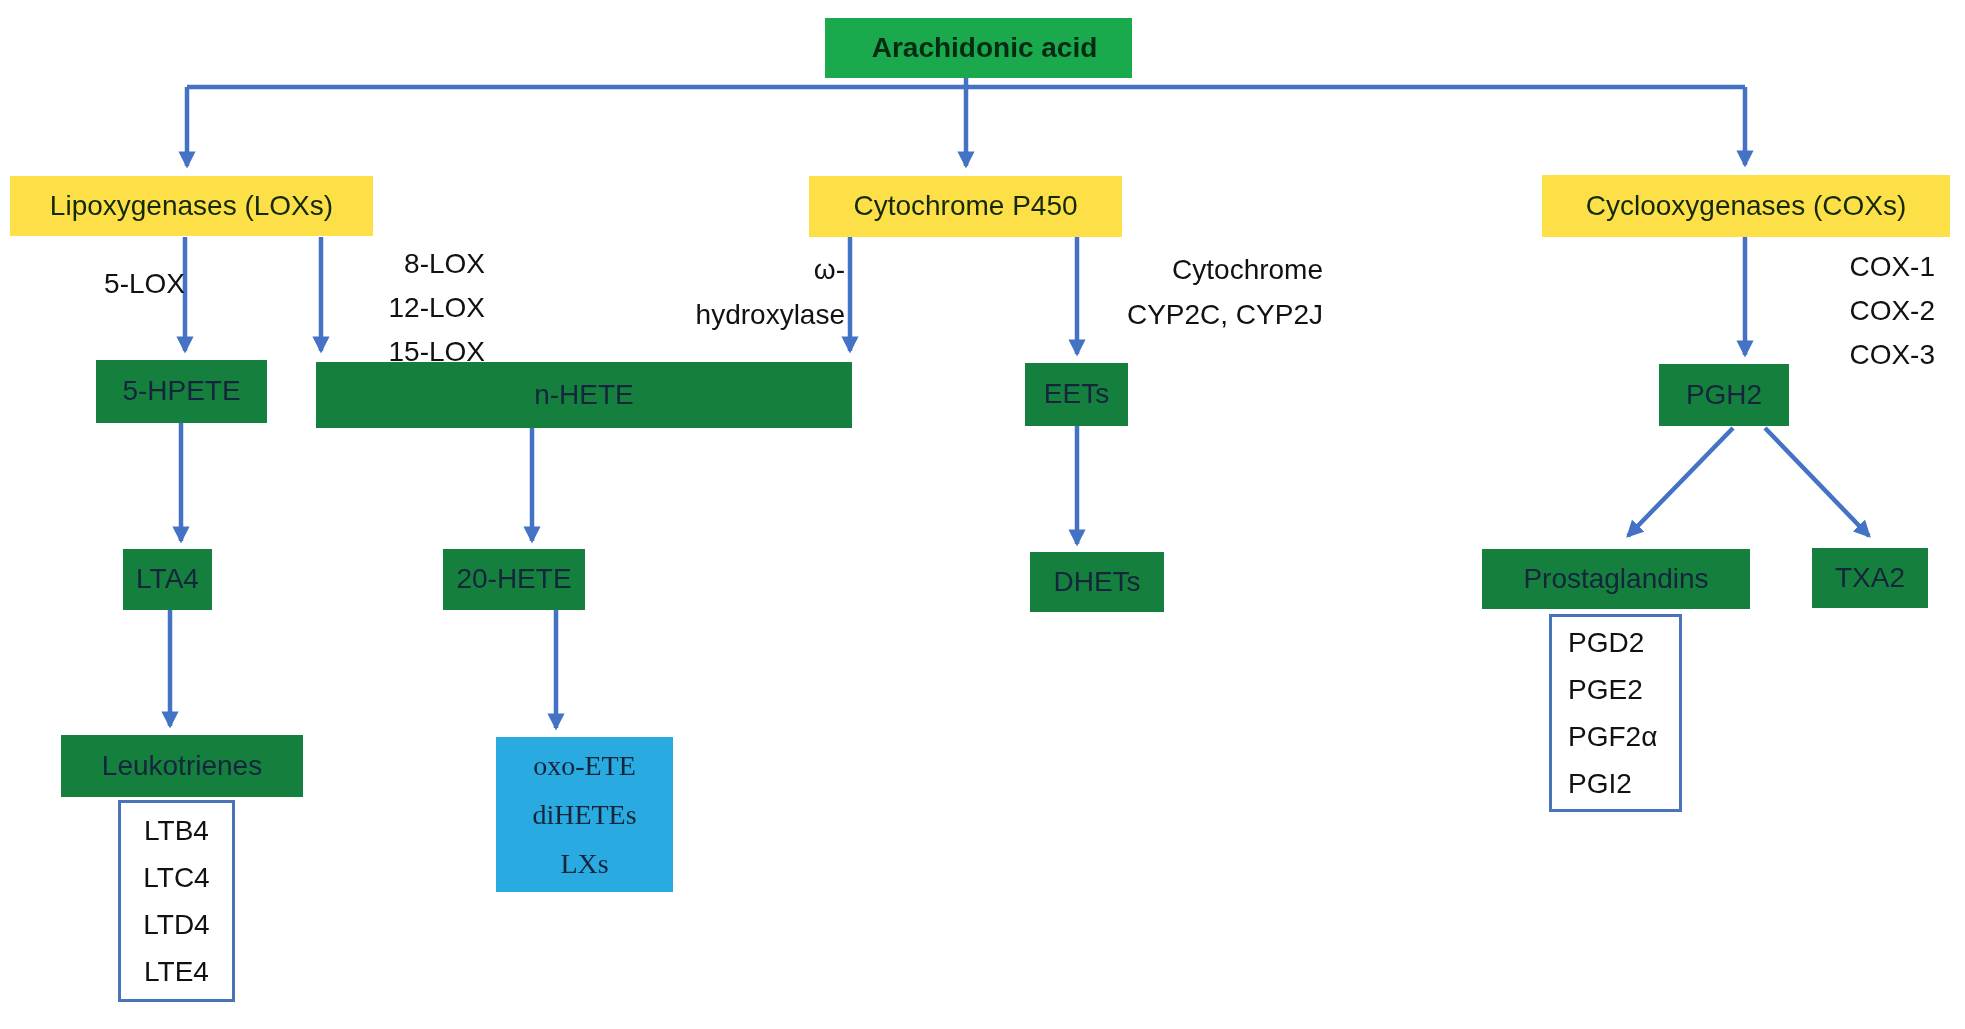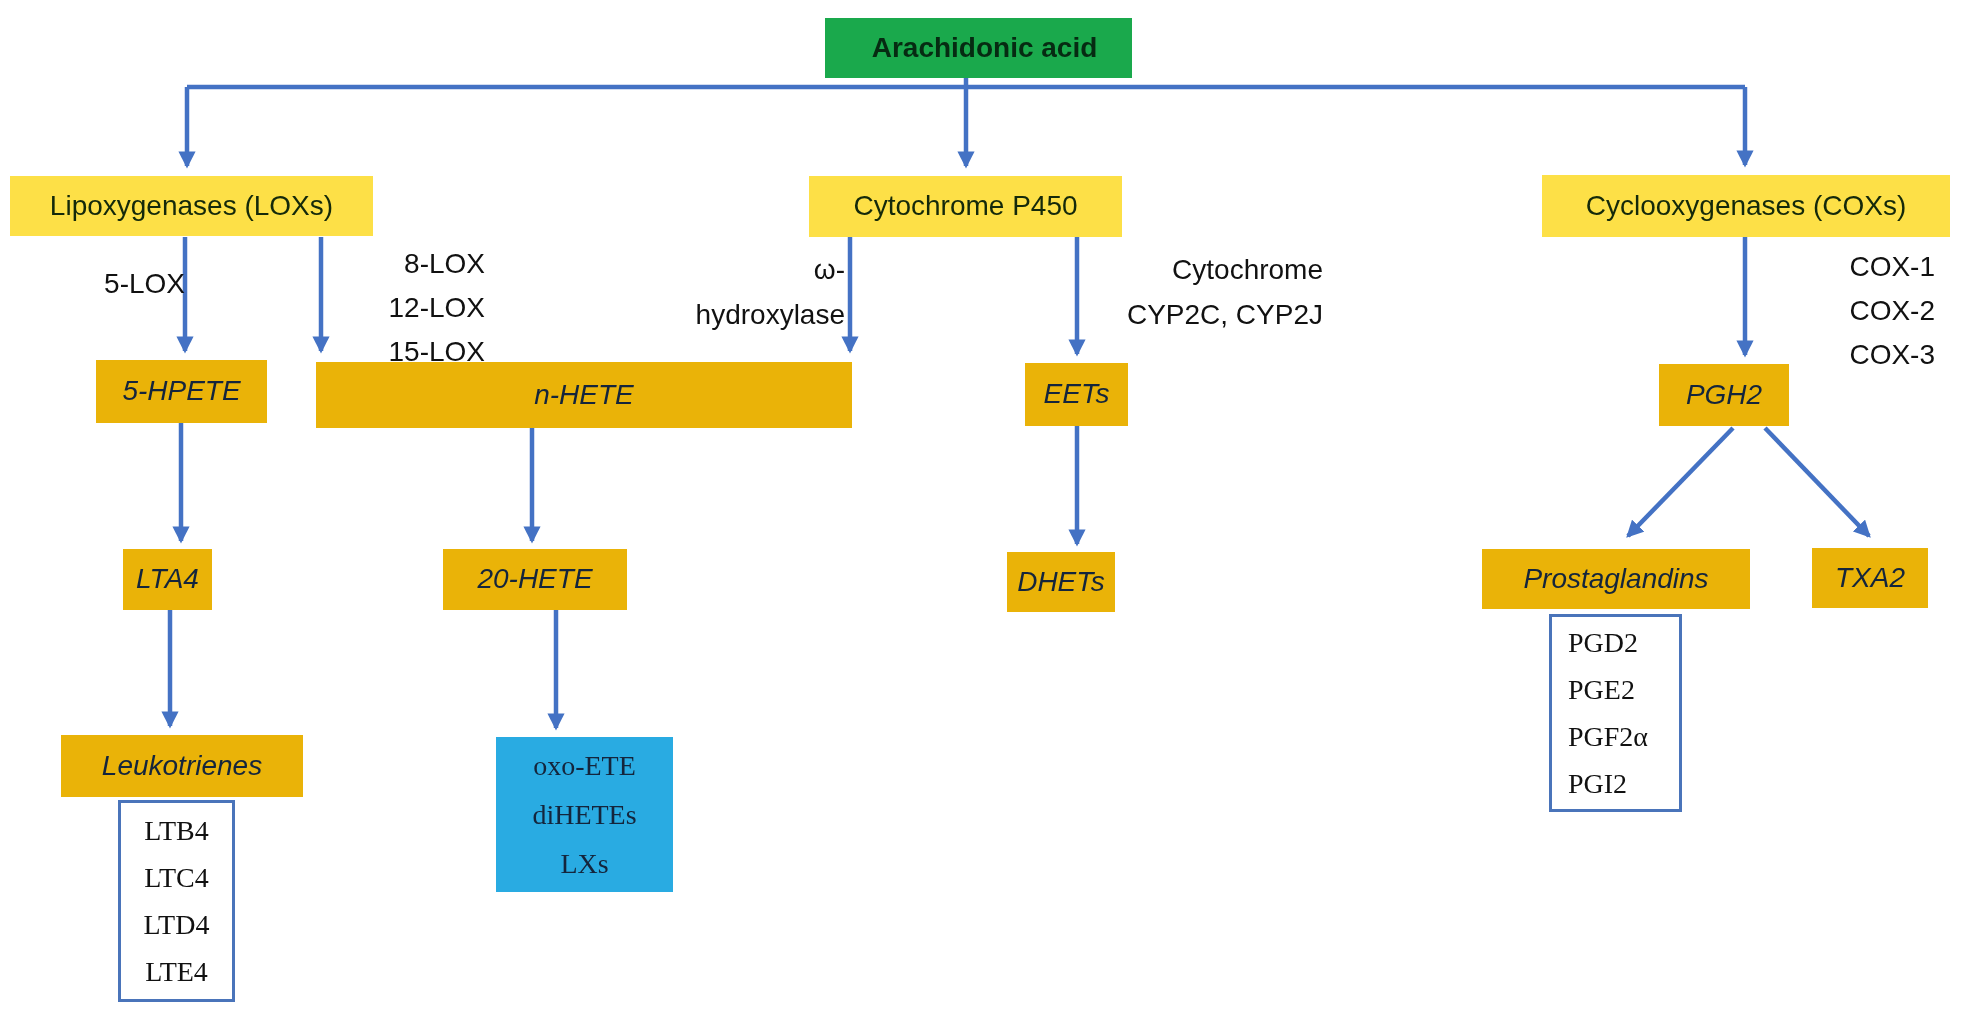--- a/index.html
+++ b/index.html
@@ -13,30 +13,30 @@
   }
   .node{
     position:absolute;
     display:flex;align-items:center;justify-content:center;
     font-size:28px;line-height:1.15;
     text-align:center;
     white-space:nowrap;
   }
   .green-dark{background:#1aa94c;font-weight:bold;color:#062b12;padding-left:12px;}
   .green{background:#fde047;color:#14290a;}
-  .blue{background:#eab308;color:#14253c;font-style:italic;}
+  .blue{background:#15803d;color:#14253c;}
   .listbox{
     position:absolute;
     background:#ffffff;
     border:3px solid #4a74ba;
     box-sizing:border-box;
     display:flex;flex-direction:column;justify-content:center;
     font-size:28px;
   }
-  .listbox .item{line-height:47px;font-family:Liberation Serif, serif;}
+  .listbox .item{line-height:47px;}
   .lt-list .item{text-align:center;}
   .pg-list .item{text-align:left;padding-left:16px;}
   .sidelabel{
     position:absolute;
     font-size:28px;line-height:44px;
     color:#111111;
   }
   .sidelabel span{display:block;}
   .tleft span{text-align:right;margin-left:28px;}
   .tcenter span{text-align:right;}
@@ -108,22 +108,22 @@
     <span>COX-1</span>
     <span>COX-2</span>
     <span>COX-3</span>
   </div>
 
   <div class="node blue" style="left:96px;top:360px;width:171px;height:63px">5-HPETE</div>
   <div class="node blue" style="left:316px;top:362px;width:536px;height:66px">n-HETE</div>
   <div class="node blue" style="left:1025px;top:363px;width:103px;height:63px">EETs</div>
   <div class="node blue" style="left:1659px;top:364px;width:130px;height:62px">PGH2</div>
   <div class="node blue" style="left:123px;top:549px;width:89px;height:61px">LTA4</div>
-  <div class="node blue" style="left:443px;top:549px;width:184px;height:61px">20-HETE</div>
-  <div class="node blue" style="left:1007px;top:552px;width:108px;height:60px">DHETs</div>
+  <div class="node blue" style="left:443px;top:549px;width:142px;height:61px">20-HETE</div>
+  <div class="node blue" style="left:1030px;top:552px;width:134px;height:60px">DHETs</div>
   <div class="node blue" style="left:1482px;top:549px;width:268px;height:60px">Prostaglandins</div>
   <div class="node blue" style="left:1812px;top:548px;width:116px;height:60px">TXA2</div>
   <div class="node blue" style="left:61px;top:735px;width:242px;height:62px">Leukotrienes</div>
 
   <div class="multiline-node" style="left:496px;top:737px;width:177px;height:155px">
     <span>oxo-ETE</span>
     <span>diHETEs</span>
     <span>LXs</span>
   </div>
 

